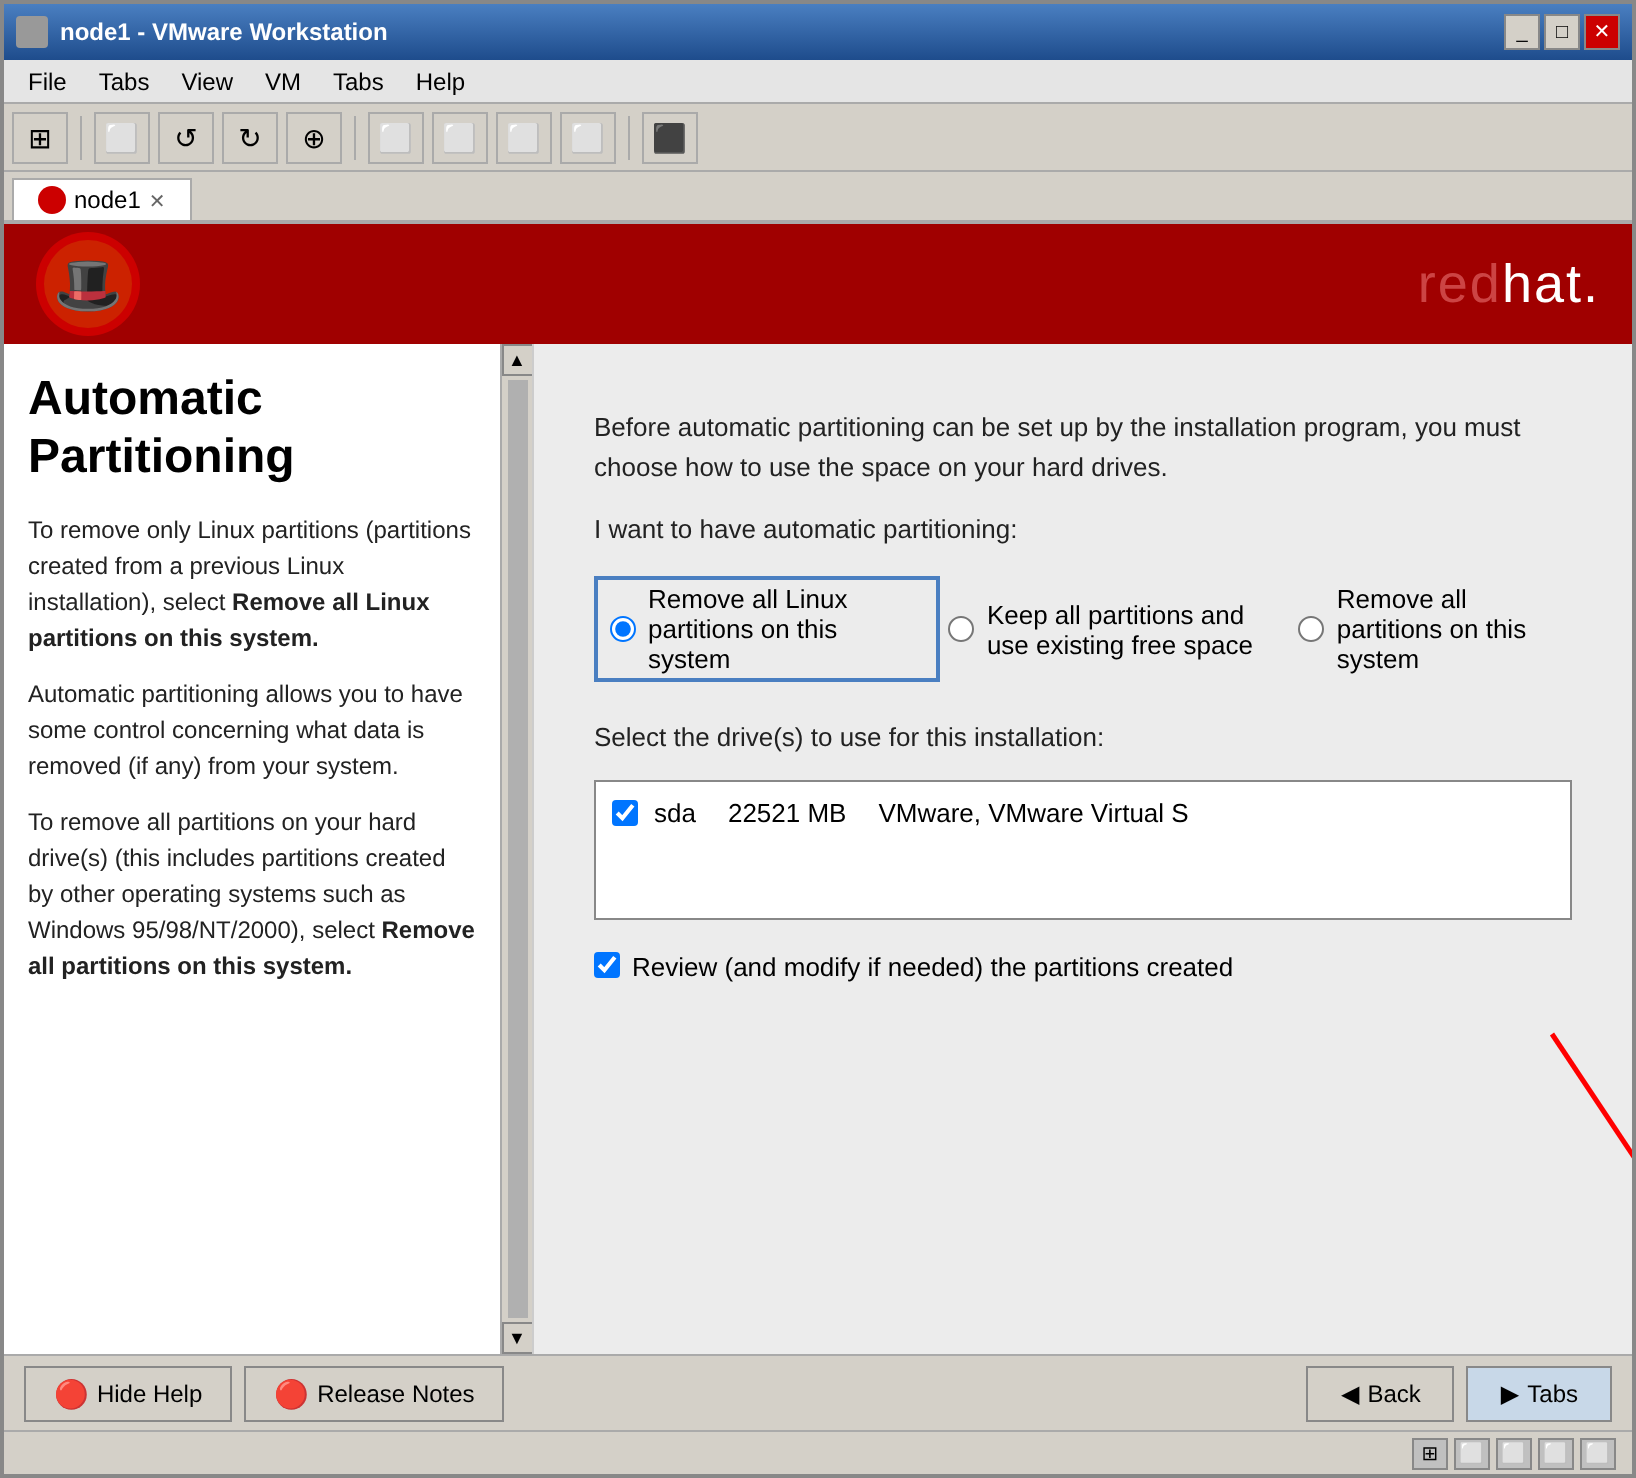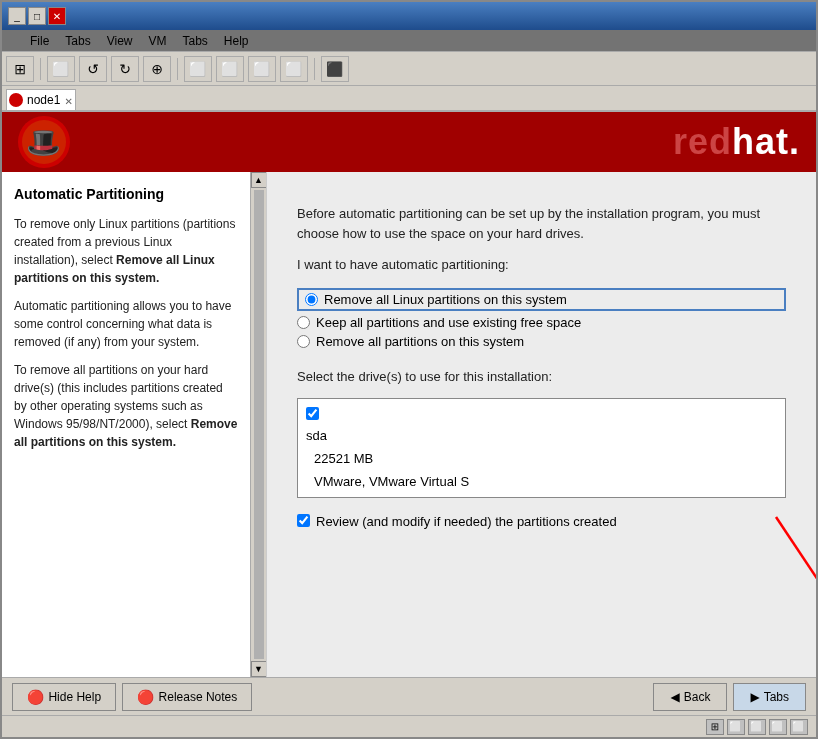--- a/index.html
+++ b/index.html
@@ -9,69 +9,69 @@
     .window { width: 818px; height: 739px; border: 2px solid #888; display: flex; flex-direction: column; }
     .title-bar { background: linear-gradient(to bottom, #4a7fc1, #1e4c8c); height: 28px; display: flex; align-items: center; justify-content: space-between; padding: 0 6px; }
     .title-bar-left { display: flex; align-items: center; gap: 6px; }
     .title-bar-icon { width: 16px; height: 16px; background: #999; border-radius: 2px; }
     .title-bar-text { color: white; font-size: 12px; font-weight: bold; }
     .title-bar-buttons { display: flex; gap: 2px; }
     .title-btn { width: 18px; height: 18px; background: #d4d0c8; border: 1px solid #888; font-size: 10px; display: flex; align-items: center; justify-content: center; cursor: pointer; }
     .title-btn.close { background: #cc0000; color: white; }
 
     
-    .menu-bar { background: #737373; height: 22px; display: flex; align-items: center; padding: 0 20px; border-bottom: 1px solid #aaa; }
+    .menu-bar { background: #e5e5e5; height: 22px; display: flex; align-items: center; padding: 0 4px; border-bottom: 1px solid #aaa; }
     .menu-item { padding: 2px 8px; font-size: 12px; cursor: pointer; }
 
     
     .toolbar { background: #d4d0c8; height: 34px; display: flex; align-items: center; padding: 0 4px; border-bottom: 1px solid #aaa; gap: 4px; }
     .toolbar-btn { width: 28px; height: 26px; background: #d4d0c8; border: 1px solid #aaa; display: flex; align-items: center; justify-content: center; cursor: pointer; font-size: 14px; }
     .toolbar-separator { width: 1px; height: 22px; background: #aaa; margin: 0 2px; }
 
     
     .tab-bar { background: #d4d0c8; height: 26px; display: flex; align-items: flex-end; padding: 0 4px; border-bottom: 2px solid #aaa; }
-    .tab { background: #d4d0c8; border: 1px solid #aaa; border-bottom: none; padding: 3px 2px; font-size: 12px; display: flex; align-items: flex-end; gap: 4px; cursor: pointer; }
+    .tab { background: #d4d0c8; border: 1px solid #aaa; border-bottom: none; padding: 3px 12px; font-size: 12px; display: flex; align-items: flex-end; gap: 4px; cursor: pointer; }
     .tab.active { background: #fff; }
     .tab-close { font-size: 10px; color: #666; cursor: pointer; }
     .tab-icon { width: 14px; height: 14px; border-radius: 50%; background: #cc0000; }
 
     
     .rh-banner { background: #a00000; height: 60px; display: flex; align-items: center; justify-content: space-between; padding: 0 16px; }
     .rh-logo-shadow { width: 52px; height: 52px; background: #cc0000; border-radius: 50%; display: flex; align-items: center; justify-content: center; overflow: hidden; }
     .rh-logo-inner { width: 44px; height: 44px; background: #cc2200; border-radius: 50%; display: flex; align-items: center; justify-content: center; }
     .rh-shadowman { font-size: 28px; }
-    .rh-title { color: white; font-size: 36px; font-weight: bold; letter-spacing: 1px; }
+    .rh-title { color: white; font-size: 27px; font-weight: normal; letter-spacing: 1px; }
     .rh-title span { color: #ff6666; }
 
     
     .main-content { display: flex; flex: 1; background: #ececec; overflow: hidden; }
 
     
     .help-panel { width: 265px; background: white; border-right: 1px solid #ccc; display: flex; flex-direction: column; overflow: hidden; }
     .help-scrollbar { width: 16px; background: #d4d0c8; border-left: 1px solid #aaa; display: flex; flex-direction: column; align-items: center; }
     .scroll-btn { width: 16px; height: 16px; background: #d4d0c8; border: 1px solid #888; display: flex; align-items: center; justify-content: center; font-size: 9px; cursor: pointer; }
     .scroll-thumb { flex: 1; background: #b0b0b0; margin: 2px; width: 10px; }
     .help-text-area { flex: 1; padding: 14px 12px; overflow: hidden; }
-    .help-title { font-size: 14px; font-weight: bold; line-height: 1.2; margin-bottom: 12px; }
+    .help-title { font-size: 24px; font-weight: bold; line-height: 1.2; margin-bottom: 12px; }
     .help-body { font-size: 12px; line-height: 1.5; color: #222; }
     .help-body p { margin-bottom: 10px; }
     .bold { font-weight: bold; }
 
     
     .right-panel { flex: 1; padding: 32px 30px; display: flex; flex-direction: column; gap: 10px; }
     .intro-text { font-size: 13px; line-height: 1.5; color: #222; margin-bottom: 4px; }
     .section-label { font-size: 13px; color: #222; margin-bottom: 6px; }
-    .radio-group { display: flex; flex-direction: column; gap: 4px; margin-bottom: 10px; position: relative; }
+    .radio-group { display: flex; flex-direction: row; gap: 4px; margin-bottom: 10px; position: relative; }
     .radio-option { display: flex; align-items: center; gap: 6px; font-size: 13px; }
     .radio-option input[type="radio"] { margin: 0; }
     .radio-selected-border { border: 2px solid #4a7fc1; padding: 2px 6px; display: inline-flex; align-items: center; gap: 6px; }
 
     .drives-label { font-size: 13px; color: #222; margin-bottom: 4px; }
     .drives-box { border: 1px solid #888; background: white; padding: 8px; min-height: 70px; }
-    .drive-item { display: flex; align-items: flex-start; gap: 8px; font-size: 13px; flex-direction: column; }
+    .drive-item { display: flex; align-items: center; gap: 8px; font-size: 13px; }
     .drive-item input[type="checkbox"] { margin: 0; }
     .review-option { display: flex; align-items: flex-start; gap: 6px; font-size: 13px; margin-top: 6px; }
     .review-option input[type="checkbox"] { margin: 0; }
 
     
     .bottom-bar { background: #d4d0c8; height: 38px; display: flex; align-items: center; justify-content: space-between; padding: 0 10px; border-top: 1px solid #aaa; }
     .bottom-left { display: flex; gap: 6px; }
     .bottom-right { display: flex; gap: 6px; }
     .action-btn { height: 28px; padding: 0 14px; background: #d4d0c8; border: 1px solid #888; font-size: 12px; cursor: pointer; display: flex; align-items: center; gap: 4px; }
     .action-btn .btn-icon { font-size: 14px; color: #444; }
@@ -84,20 +84,24 @@
     .status-icon { width: 18px; height: 16px; background: #c0c0c0; border: 1px solid #888; display: flex; align-items: center; justify-content: center; font-size: 10px; }
 
     .help-panel-inner { display: flex; flex: 1; overflow: hidden; }
   </style>
 </head>
 <body>
 
 <div class="window">
 
   <div class="title-bar">
+    <div class="title-bar-left">
+      <div class="title-bar-icon"></div>
+      <span class="title-bar-text">node1 - VMware Workstation</span>
+    </div>
     <div class="title-bar-buttons">
       <div class="title-btn">_</div>
       <div class="title-btn">□</div>
       <div class="title-btn close">✕</div>
     </div>
   </div>
 
   <div class="menu-bar">
     <span class="menu-item">File</span>
     <span class="menu-item">Tabs</span>

